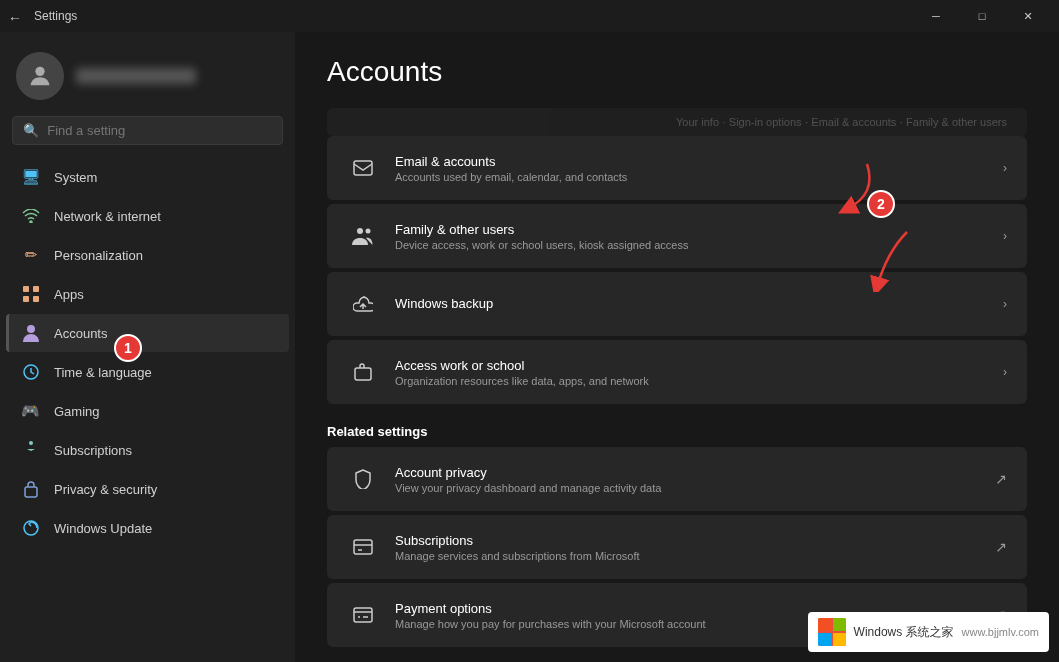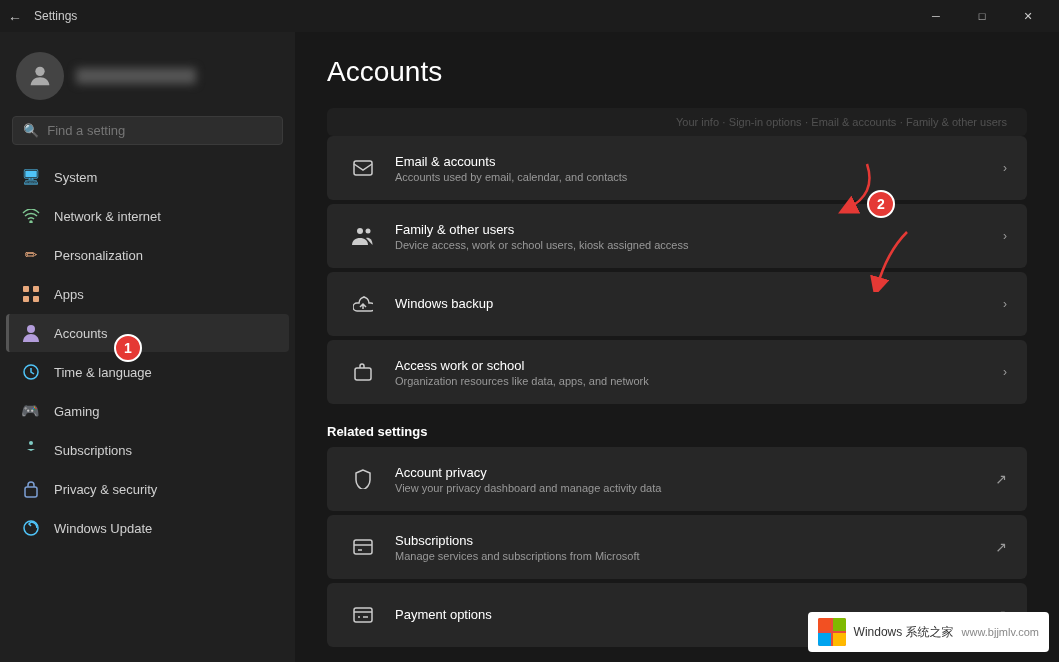--- a/index.html
+++ b/index.html
@@ -550,20 +550,21 @@
 
     <div class="settings-row">
       <div class="row-icon">
         <svg width="20" height="16" viewBox="0 0 20 16" fill="none" stroke="#ccc" stroke-width="1.5">
           <rect x="1" y="1" width="18" height="14" rx="2"></rect>
           <path d="M1 5h18M5 10h2M10 10h5"></path>
         </svg>
       </div>
       <div class="row-text">
         <div class="row-title">Payment options</div>
+        <div class="row-subtitle">Manage how you pay for purchases with your Microsoft account</div>
       </div>
       <span class="row-external">↗</span>
     </div>
 
   </div>
 </div>
 
 <div class="watermark">
   <div class="watermark-icon">
     <div class="wm-q1"></div>

